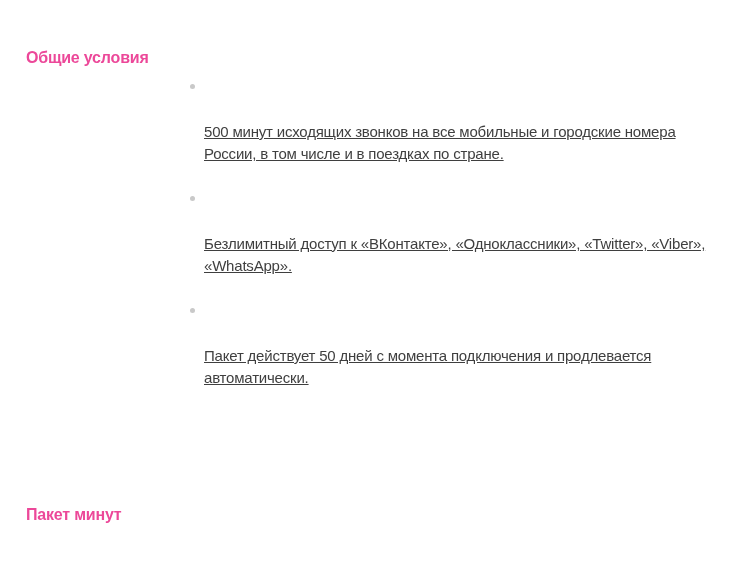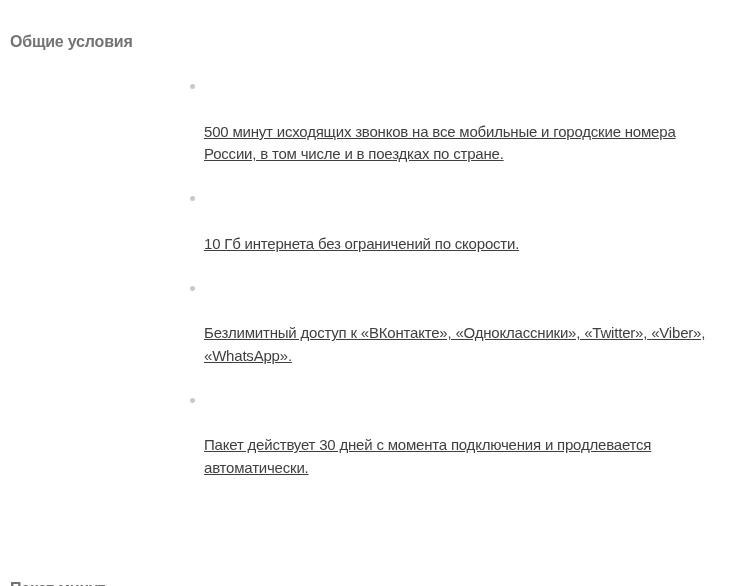--- a/index.html
+++ b/index.html
@@ -21,24 +21,24 @@
   }
   .row {
     display: grid;
     grid-template-columns: 178px 1fr;
     align-items: start;
   }
   .row + .row {
     margin-top: 54px;
   }
   .label {
-    margin: 0;
+    margin: 16px;
     font-size: 16px;
     font-weight: bold;
-    color: #737373;
+    color: #ec4899;
     line-height: 22.4px;
   }
   .content {
     max-width: 556px;
     font-size: 15px;
     line-height: 22.4px;
     white-space: pre-line;
   }
   ul.bullets {
     list-style: none;
@@ -69,30 +69,26 @@
     <h3 class="label">Общие условия</h3>
     <div class="content">
       <ul class="bullets">
         <li>
           <span class="marker"></span>
           <span>500 минут исходящих звонков на все мобильные и городские номера
 России, в том числе и в поездках по стране.</span>
         </li>
         <li>
           <span class="marker"></span>
-          <span>10 Гб интернета без ограничений по скорости.</span>
-        </li>
-        <li>
-          <span class="marker"></span>
           <span>Безлимитный доступ к «ВКонтакте», «Одноклассники», «Twitter», «Viber»,
 «WhatsApp».</span>
         </li>
         <li>
           <span class="marker"></span>
-          <span>Пакет действует 30 дней с момента подключения и продлевается
+          <span>Пакет действует 50 дней с момента подключения и продлевается
 автоматически.</span>
         </li>
       </ul>
     </div>
   </section>
 
   <section class="row">
     <h3 class="label">Пакет минут</h3>
     <div class="content">
       

